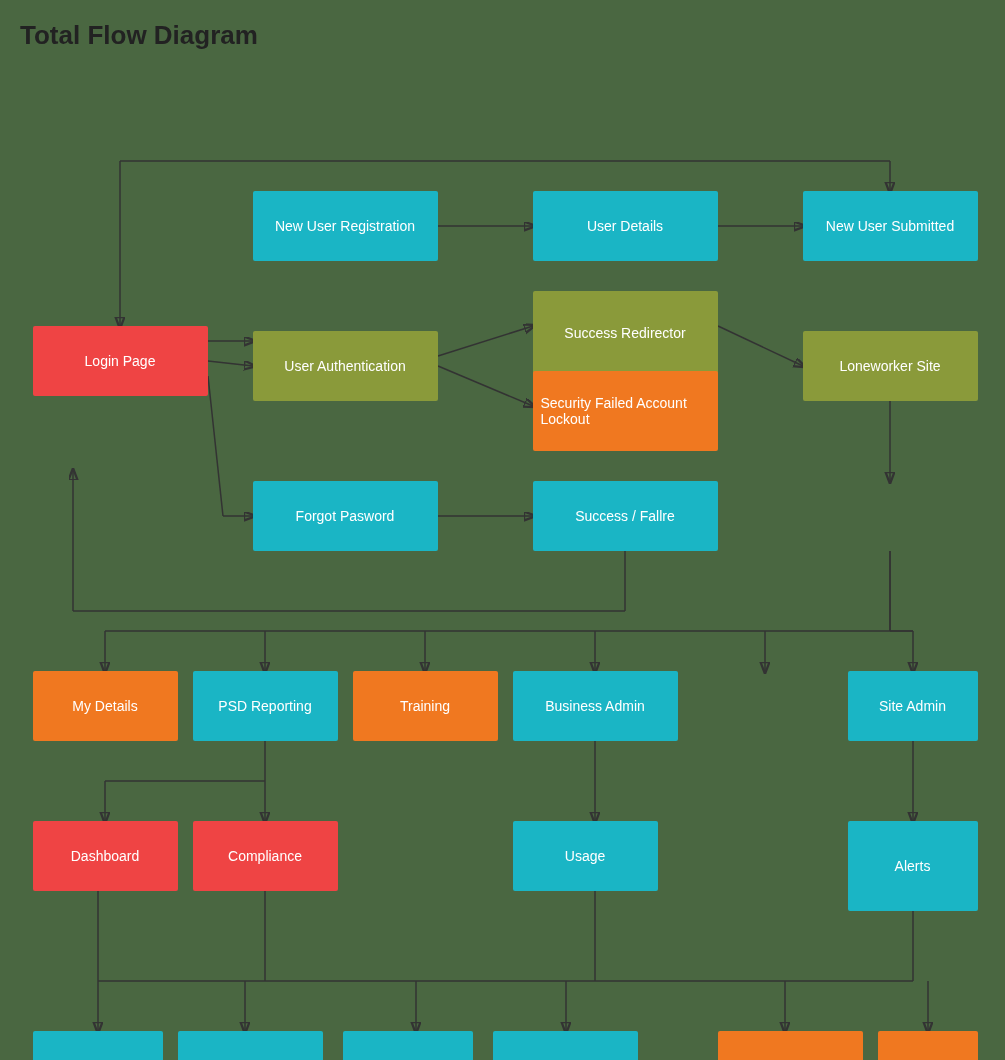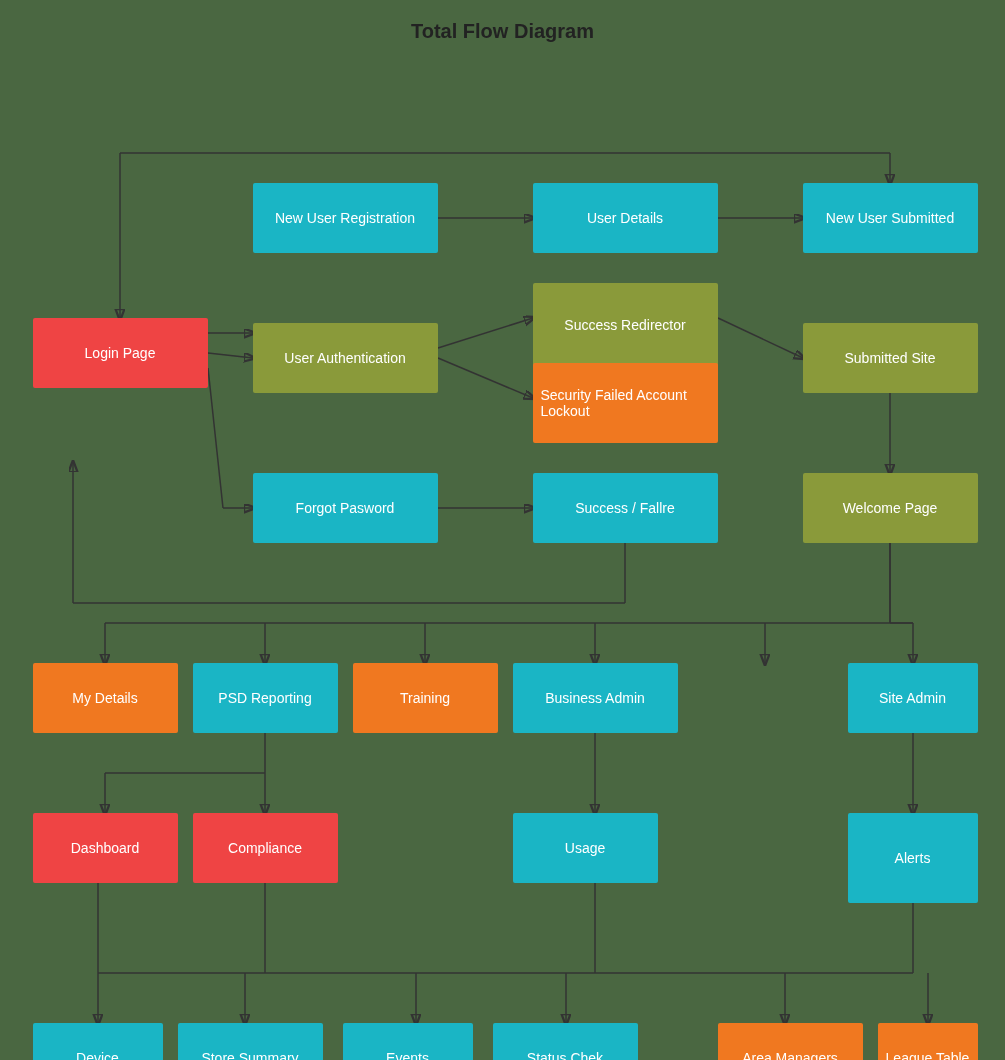--- a/index.html
+++ b/index.html
@@ -4,22 +4,21 @@
   <style>
     * { box-sizing: border-box; margin: 0; padding: 0; }
     body {
       background: #4a6741;
       font-family: Arial, sans-serif;
       width: 1005px;
       min-height: 1060px;
       padding: 20px;
     }
     h1 {
-      text-align: center;
-      font-size: 20px;
+      font-size: 26px;
       font-weight: bold;
       color: #222;
       margin-bottom: 20px;
     }
     .diagram {
       position: relative;
       width: 960px;
       margin: 0 auto;
     }
     .box {
@@ -138,22 +137,21 @@
 
 <div class="box red" style="left: 10px; top: 255px; width: 175px; height: 70px;">Login Page</div>
     <div class="box cyan" style="left: 230px; top: 120px; width: 185px; height: 70px;">New User Registration</div>
     <div class="box olive" style="left: 230px; top: 260px; width: 185px; height: 70px;">User Authentication</div>
     <div class="box cyan" style="left: 230px; top: 410px; width: 185px; height: 70px;">Forgot Pasword</div>
     <div class="box cyan" style="left: 510px; top: 120px; width: 185px; height: 70px;">User Details</div>
     <div class="box olive" style="left: 510px; top: 220px; width: 185px; height: 84px;">Success Redirector</div>
     <div class="box orange" style="left: 510px; top: 300px; width: 185px; height: 80px;">Security Failed Account Lockout</div>
     <div class="box cyan" style="left: 510px; top: 410px; width: 185px; height: 70px;">Success / Fallre</div>
     <div class="box cyan" style="left: 780px; top: 120px; width: 175px; height: 70px;">New User Submitted</div>
-    <div class="box olive" style="left: 780px; top: 260px; width: 175px; height: 70px;">Submitted Site</div>
-    <div class="box olive" style="left: 780px; top: 410px; width: 175px; height: 70px;">Welcome Page</div>
+    <div class="box olive" style="left: 780px; top: 260px; width: 175px; height: 70px;">Loneworker Site</div>
     <div class="box orange" style="left: 10px; top: 600px; width: 145px; height: 70px;">My Details</div>
     <div class="box cyan" style="left: 170px; top: 600px; width: 145px; height: 70px;">PSD Reporting</div>
     <div class="box orange" style="left: 330px; top: 600px; width: 145px; height: 70px;">Training</div>
     <div class="box cyan" style="left: 490px; top: 600px; width: 165px; height: 70px;">Business Admin</div>
     <div class="box cyan" style="left: 825px; top: 600px; width: 130px; height: 70px;">Site Admin</div>
     <div class="box red" style="left: 10px; top: 750px; width: 145px; height: 70px;">Dashboard</div>
     <div class="box red" style="left: 170px; top: 750px; width: 145px; height: 70px;">Compliance</div>
     <div class="box cyan" style="left: 490px; top: 750px; width: 145px; height: 70px;">Usage</div>
     <div class="box cyan" style="left: 825px; top: 750px; width: 130px; height: 90px;">Alerts</div>
     <div class="box cyan" style="left: 10px; top: 960px; width: 130px; height: 70px;">Device</div>

